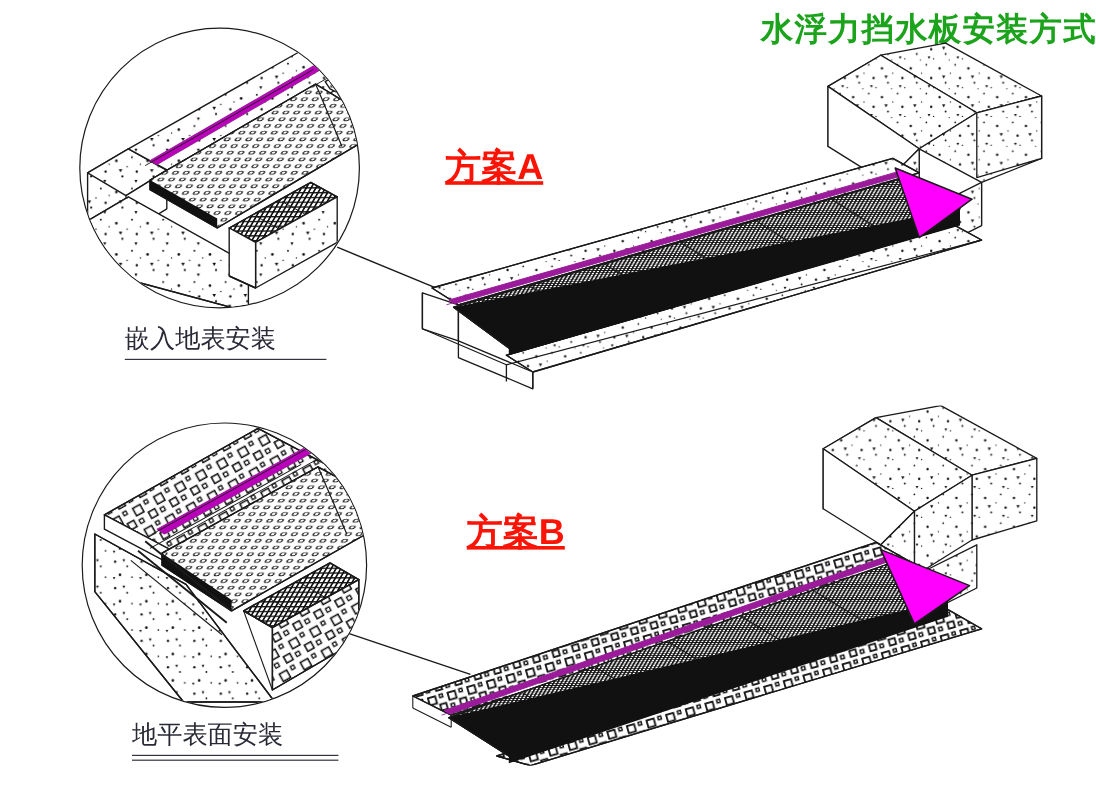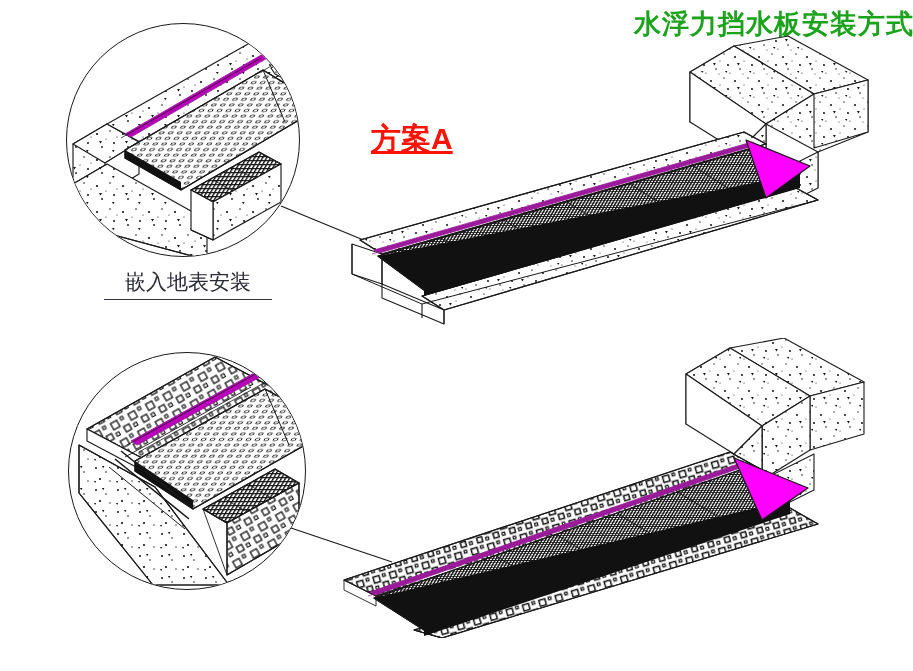--- a/index.html
+++ b/index.html
@@ -44,21 +44,21 @@
     text-decoration: underline;
   }
   #scheme-a-label { left: 371px; top: 119px; }
   #scheme-b-label { left: 389px; top: 423px; }
 
   
   .callout-caption {
     font-size: 21px;
     color: #2a2a36;
     white-space: nowrap;
-    text-align: center;
+    text-align: left;
   }
   .callout-caption .txt { display: block; padding-bottom: 3px; }
   .rule { height: 1px; background: #33333f; }
   .rule.second { margin-top: 3px; }
   #caption-a { left: 104px; top: 268px; width: 168px; }
   #caption-b { left: 110px; top: 598px; width: 172px; }
 
   
   .detail-circle {
     border-radius: 50%;
@@ -83,20 +83,21 @@
 <body>
 
 <div id="page">
 
   <div class="abs" id="title">
     <span id="title-inner">水浮力挡水板安装方式</span>
   </div>
 
   <div class="abs scheme-label" id="scheme-a-label">方案A</div>
 
+  <div class="abs scheme-label" id="scheme-b-label">方案B</div>
 
   <svg class="abs leader-svg">
     <line x1="281" y1="206" x2="395" y2="253" stroke="#1a1a1a" stroke-width="1.2"></line>
     <line x1="291" y1="528" x2="392" y2="562" stroke="#1a1a1a" stroke-width="1.2"></line>
   </svg>
 
   <div class="abs detail-circle" id="detail-a">
     <svg class="detail-svg" viewBox="0 0 232 232">
       <defs>
 
@@ -241,20 +242,25 @@
         <polyline points="134,156 158,222" stroke-width="0.9"></polyline>
       </g>
     </svg>
   </div>
 
   <div class="abs callout-caption" id="caption-a">
     <span class="txt">嵌入地表安装</span>
     <div class="rule"></div>
   </div>
 
+  <div class="abs callout-caption" id="caption-b">
+    <span class="txt">地平表面安装</span>
+    <div class="rule"></div>
+    <div class="rule second"></div>
+  </div>
 
   <div class="abs iso-wrap" id="iso-a">
     <svg class="iso-svg" viewBox="0 0 565 300">
       <defs>
         <pattern id="concIsoA" width="24" height="24" patternUnits="userSpaceOnUse">
           <rect width="24" height="24" fill="#fff"></rect>
           <circle cx="3" cy="5" r="1.0" fill="#111"></circle>
           <circle cx="16" cy="2" r="0.7" fill="#111"></circle>
           <circle cx="20" cy="13" r="1.0" fill="#111"></circle>
           <circle cx="8" cy="17" r="0.8" fill="#111"></circle>

